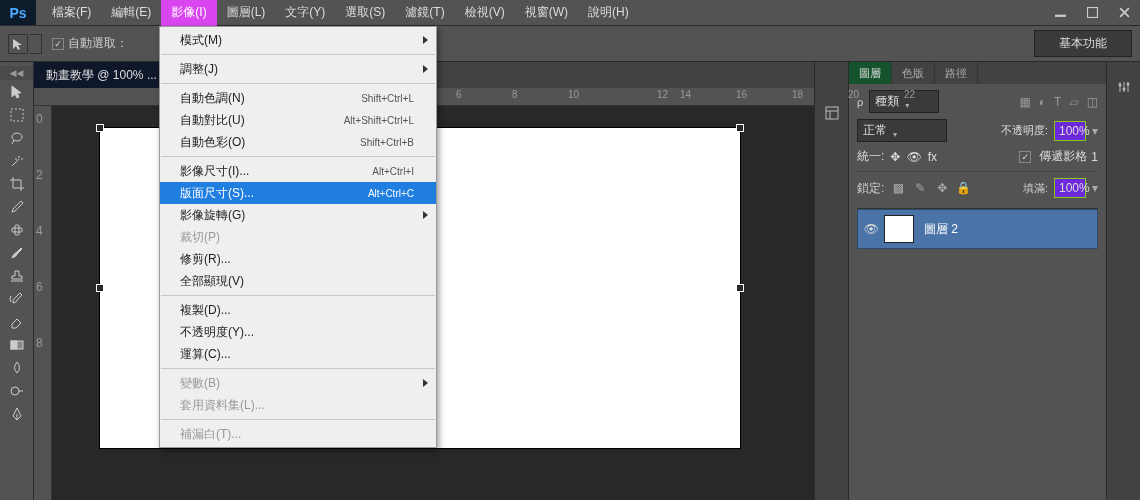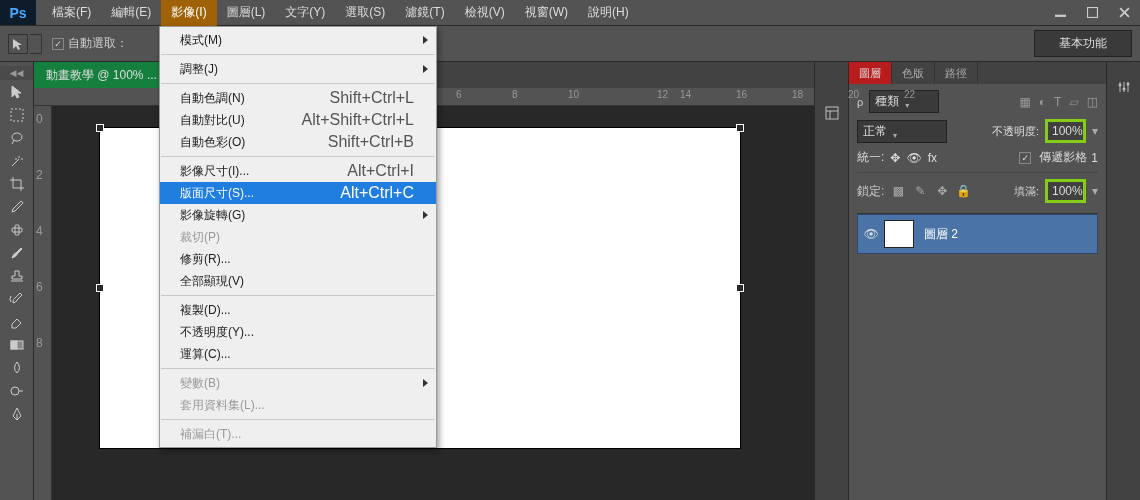--- a/index.html
+++ b/index.html
@@ -2,74 +2,74 @@
 <html><head>
 <meta charset="utf-8">
 <style>
 *{margin:0;padding:0;box-sizing:border-box;font-family:"Microsoft JhengHei","PingFang TC",Arial,sans-serif;font-size:12px;user-select:none}
 body{background:#535353;width:1140px;height:500px;overflow:hidden;color:#dcdcdc}
 .titlebar{height:26px;background:#535353;display:flex;align-items:stretch;border-bottom:1px solid #2a2a2a}
 .ps-logo{width:36px;display:flex;align-items:center;justify-content:center;background:#0d1b2a}
 .ps-logo span{color:#4aa8ff;font-weight:bold;font-size:14px}
 .menubar{display:flex;align-items:center;flex:1;padding-left:6px}
 .menu-item{padding:5px 10px;cursor:default;color:#ddd}
-.menu-item.active{background:#a16207;color:#fff}
+.menu-item.active{background:#d946ef;color:#fff}
 .winctrl{display:flex;align-items:stretch}
 .winbtn{width:32px;display:flex;align-items:center;justify-content:center;color:#ddd}
 .winbtn svg{width:11px;height:11px}
 .optionsbar{height:36px;background:#535353;display:flex;align-items:center;padding:0 8px;border-bottom:1px solid #2a2a2a;position:relative}
 .opt-seg{display:flex;align-items:center;margin-right:10px;color:#ccc}
 .opt-icon{width:20px;height:20px;border:1px solid #333;margin-right:2px;display:flex;align-items:center;justify-content:center}
 .opt-arrow{width:12px;height:20px;border:1px solid #333;border-left:none;margin-right:10px}
 .chk{width:12px;height:12px;border:1px solid #888;margin-right:4px;display:flex;align-items:center;justify-content:center;font-size:9px;color:#ddd}
 .opt-right{margin-left:auto;display:flex;align-items:center}
 .btn-dark{background:#3a3a3a;border:1px solid #222;padding:4px 24px;color:#ddd}
 .iconrow{display:flex;gap:6px;margin-left:20px}
 .iconrow .ico{width:18px;height:18px;display:flex;align-items:center;justify-content:center;color:#aaa}
 .workarea{display:flex;height:calc(500px - 62px);background:#282828}
 .toolcol{width:34px;background:#535353;border-right:1px solid #2a2a2a;display:flex;flex-direction:column;align-items:center;padding-top:4px;gap:1px}
 .tool{width:26px;height:22px;display:flex;align-items:center;justify-content:center;border-radius:2px}
 .tool svg{width:16px;height:16px;fill:#ccc;stroke:#ccc}
 .dbltri{width:100%;height:14px;display:flex;align-items:center;justify-content:center;color:#999;font-size:9px;background:#4a4a4a}
 .docarea{flex:1;display:flex;flex-direction:column;background:#282828;position:relative}
 .doctab{height:26px;background:#424242;display:flex;align-items:center}
-.tab{padding:5px 12px;background:#15803d;color:#ddd;border-right:1px solid #14b8a6}
+.tab{padding:5px 12px;background:#0f172a;color:#ddd;border-right:1px solid #14b8a6}
 .rulerh{height:18px;background:#535353;border-bottom:1px solid #333;display:flex;position:relative;color:#999;font-size:10px}
 .rulerh .tick{position:absolute;top:1px;font-size:10px}
 .canvaswrap{flex:1;display:flex;background:#282828}
 .rulerv{width:18px;background:#535353;border-right:1px solid #333;position:relative;color:#999;font-size:10px}
 .rulerv .tick{position:absolute;left:2px;writing-mode:horizontal-tb}
 .canvas{flex:1;position:relative;background:#282828}
 .artboard{position:absolute;left:48px;top:22px;width:640px;height:320px;background:#fff;box-shadow:0 0 0 1px #000}
 .handle{width:8px;height:8px;background:#282828;border:1px solid #fff;position:absolute}
 .panelstrip{width:34px;background:#424242;border-left:1px solid #2a2a2a;display:flex;flex-direction:column;align-items:center;padding-top:40px;gap:8px}
 .panelstrip .picon{width:22px;height:22px;display:flex;align-items:center;justify-content:center;color:#bbb}
 .rightpanel{width:258px;background:#535353;border-left:1px solid #2a2a2a;display:flex;flex-direction:column}
 .paneltabs{display:flex;height:22px;background:#424242;align-items:stretch}
 .ptab{padding:4px 10px;color:#aaa;border-right:1px solid #333;font-size:11px}
-.ptab.active{background:#b91c1c;color:#ddd}
+.ptab.active{background:#14532d;color:#ddd}
 .panelbody{padding:6px 8px;display:flex;flex-direction:column;gap:6px}
 .row{display:flex;align-items:center;gap:6px}
 .sel{background:#3a3a3a;border:1px solid #222;padding:2px 5px;color:#ddd;display:flex;align-items:flex-end;gap:6px}
 .sel .arrow{font-size:8px;color:#aaa}
-.pct{background:#404040;border:3px solid #84cc16;padding:2px 4px;color:#ddd;width:41px;text-align:center}
+.pct{background:#6d28d9;border:1px solid #84cc16;padding:2px 4px;color:#ddd;width:32px;text-align:center}
 .iconline{display:flex;gap:8px;color:#999;align-items:center;margin-left:auto}
 .lockrow{display:flex;align-items:center;gap:6px;color:#ccc;border-top:1px solid #444;padding-top:6px}
 .lockrow .lico{width:16px;height:16px;display:flex;align-items:center;justify-content:center;color:#aaa}
 .layers{margin-top:4px;border-top:1px solid #333}
 .layer{display:flex;align-items:center;height:40px;background:#4a74a8;border:1px solid #2d4a6b}
 .layer .vis{width:26px;display:flex;justify-content:center;color:#ddd}
 .layer .thumb{width:30px;height:28px;background:#fff;border:1px solid #222}
 .layer .lname{margin-left:10px;color:#fff}
 
 .dropdown{position:absolute;left:159px;top:26px;width:278px;background:#efefef;border:1px solid #9a9a9a;box-shadow:2px 3px 6px rgba(0,0,0,0.4);z-index:100;color:#222;padding:2px 0}
 .ditem{display:flex;align-items:center;justify-content:space-between;height:22px;padding:0 22px 0 20px;font-size:13px}
 .ditem.disabled{color:#9a9a9a}
 .ditem.hi{background:#1f7ee0;color:#fff}
-.ditem .sc{color:#555;font-size:16px}
+.ditem .sc{color:#555;font-size:10px}
 .ditem.hi .sc{color:#fff}
 .ditem.sub::after{content:"";width:0;height:0;border-top:4px solid transparent;border-bottom:4px solid transparent;border-left:5px solid #333;position:absolute;right:8px}
 .ditem{position:relative}
 .dsep{height:1px;background:#c8c8c8;margin:3px 1px}
 .aside{width:34px;background:#424242;border-left:1px solid #2a2a2a;display:flex;flex-direction:column;align-items:center;padding-top:14px;gap:8px}
 .aside .ai{width:22px;height:22px;color:#bbb;display:flex;align-items:center;justify-content:center}
 </style>
 </head>
 <body>
 

